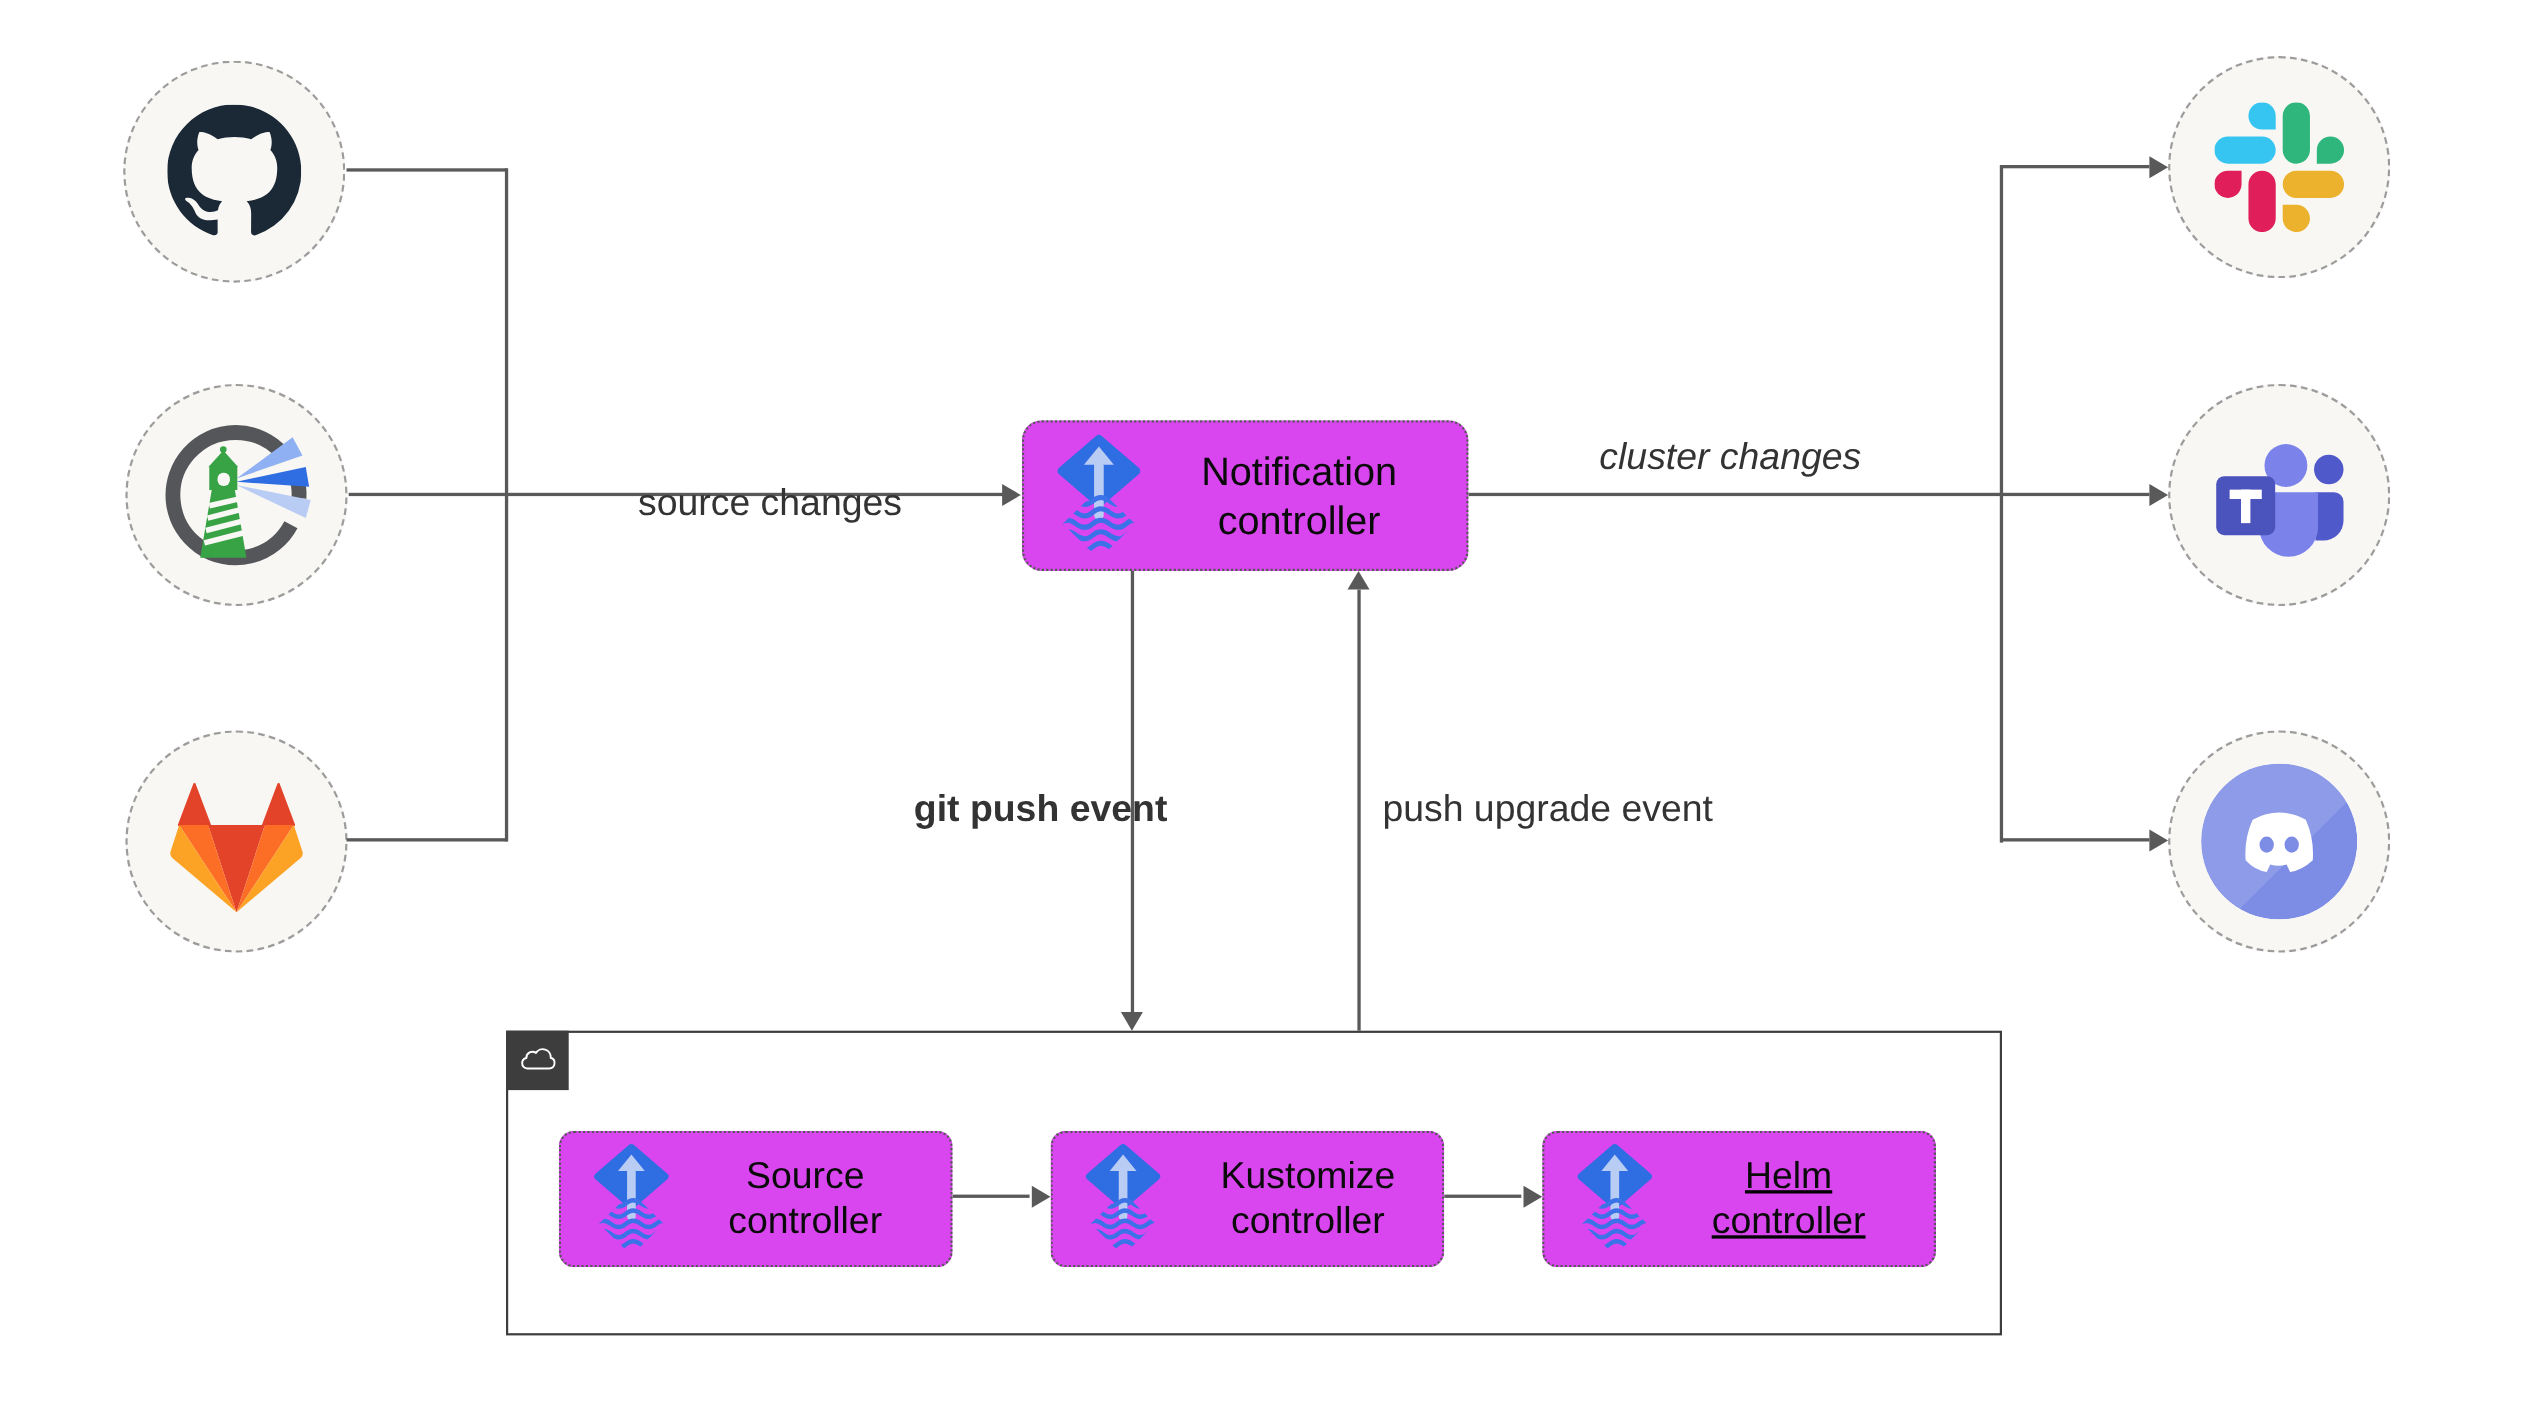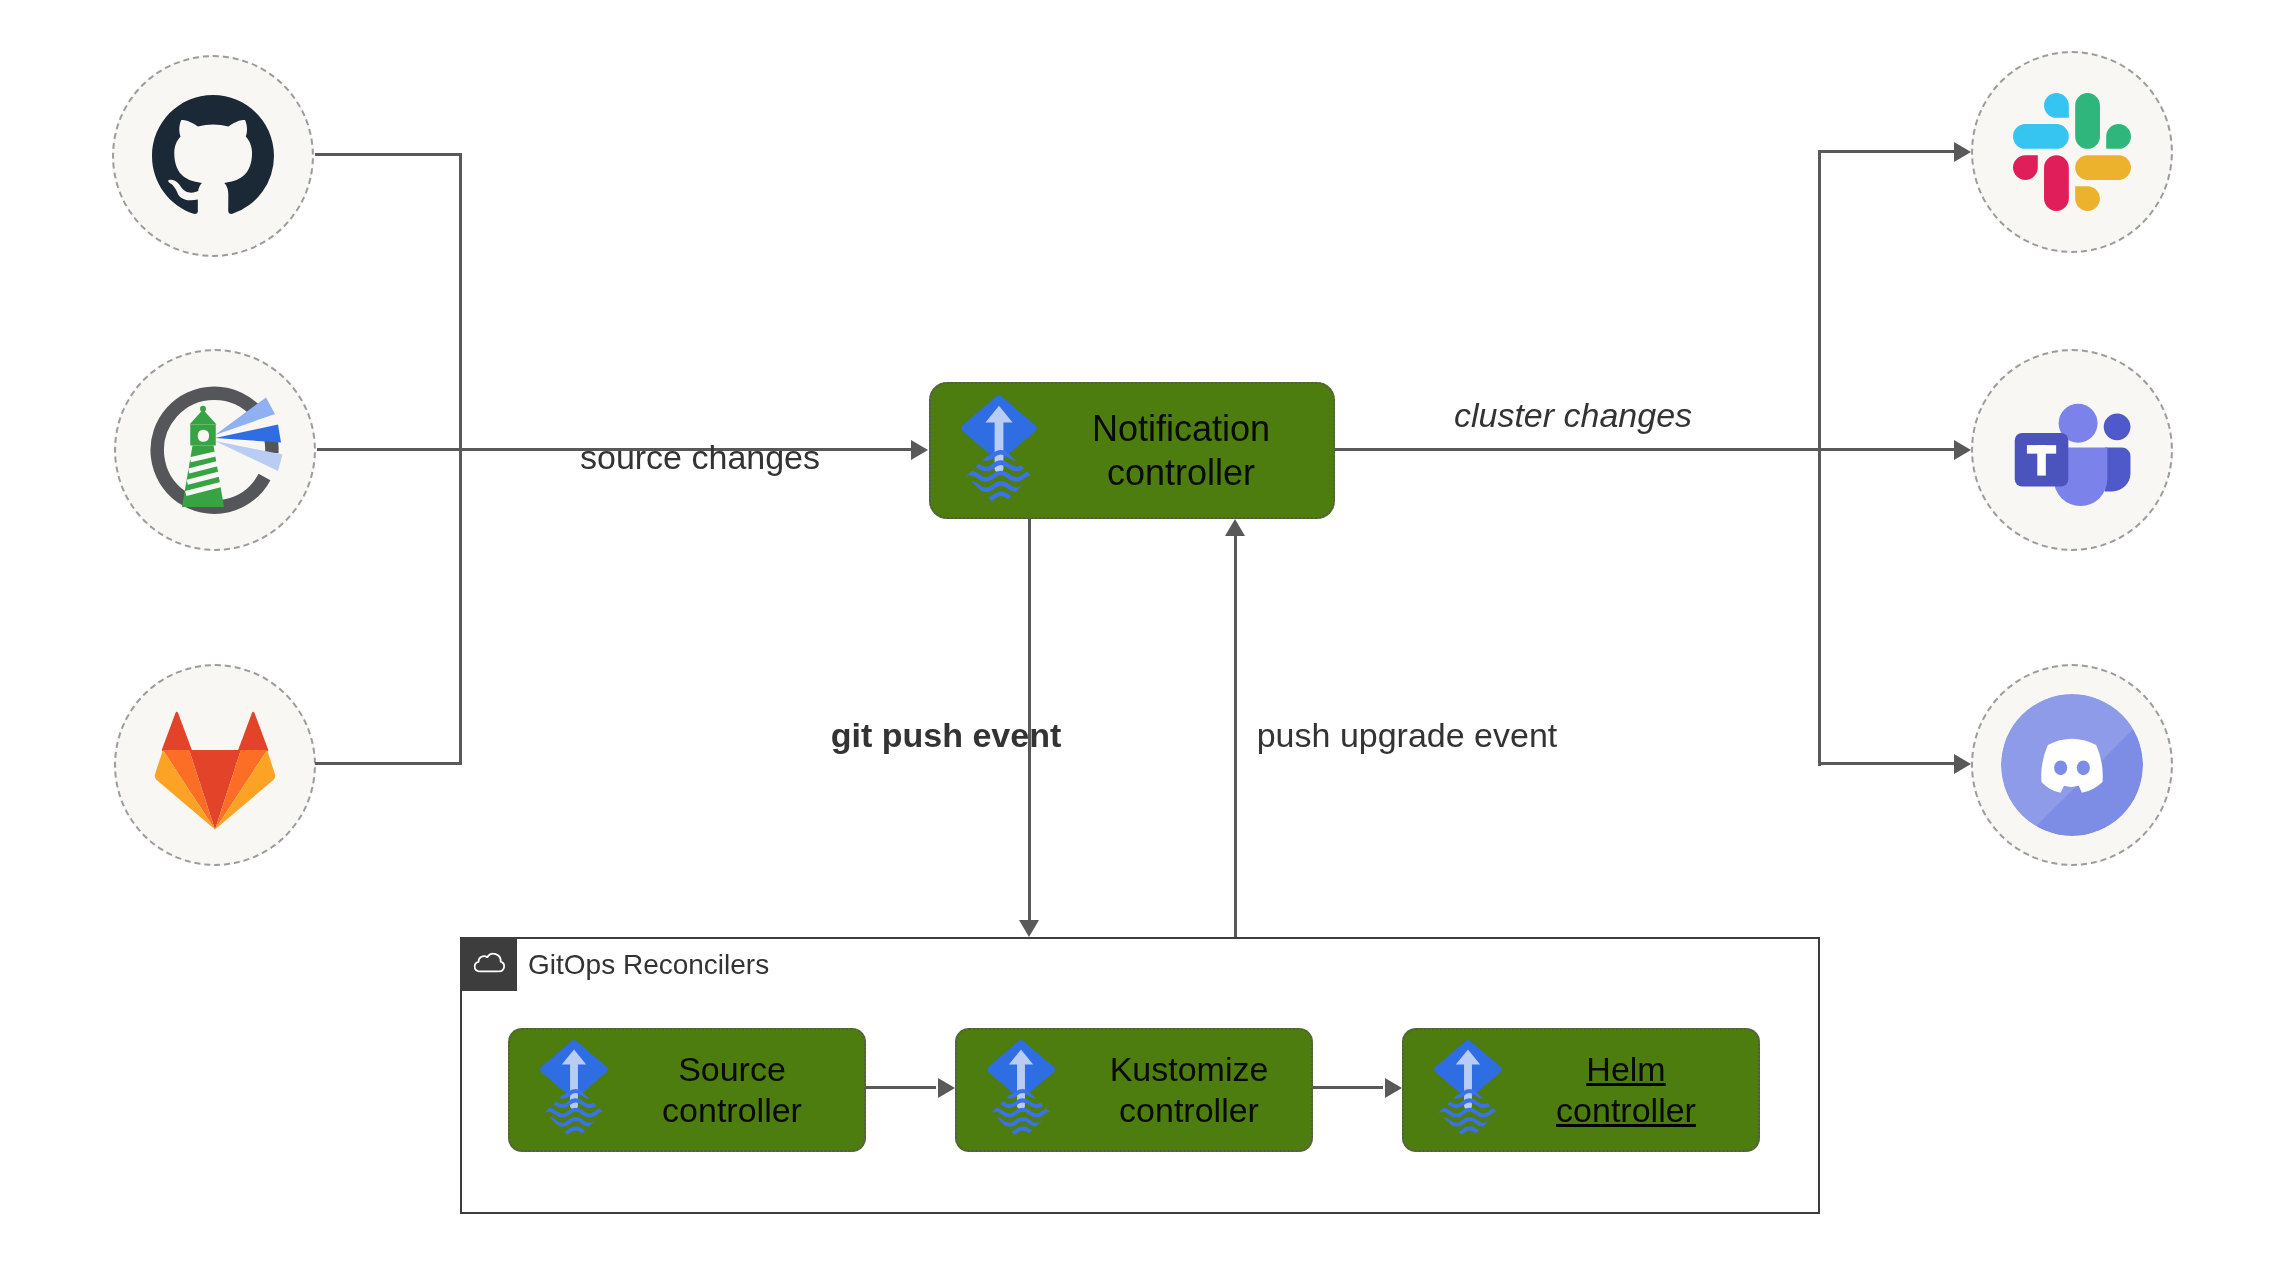--- a/index.html
+++ b/index.html
@@ -16,21 +16,21 @@
   }
   #ep-github  { left: 112px;  top: 55px;  }
   #ep-harbor  { left: 114px;  top: 349px; }
   #ep-gitlab  { left: 114px;  top: 664px; }
   #ep-slack   { left: 1971px; top: 51px;  }
   #ep-teams   { left: 1971px; top: 349px; }
   #ep-discord { left: 1971px; top: 664px; }
 
   
   .node {
-    position: absolute; background: #4d7c0f;
+    position: absolute; background: #d946ef;
     border: 2px dotted #565656; border-radius: 18px;
     display: flex; align-items: center;
   }
   .node .flux { margin-left: 28px; flex: 0 0 auto; }
   .node-label {
     flex: 1; text-align: center; white-space: pre-line;
     font-size: 36px; line-height: 1.22; color: #0a0a0a; padding-right: 10px;
   }
   #node-notification { left: 929px; top: 382px; width: 406px; height: 137px; }
   .node.small { border-radius: 14px; }
@@ -208,21 +208,20 @@
     <div class="node-label">Notification
 controller</div>
   </div>
 
   <div class="container-box">
     <div class="container-header">
       <svg class="icon" width="40" height="28">
           <use href="#sym-cloud"></use>
         </svg>
     </div>
-    <div class="container-label">GitOps Reconcilers</div>
   </div>
 
   <div class="node small" id="node-source">
     <svg class="flux" width="72" height="104">
         <use href="#sym-flux"></use>
       </svg>
     <div class="node-label">Source
 controller</div>
   </div>
   <div class="node small" id="node-kustomize">

